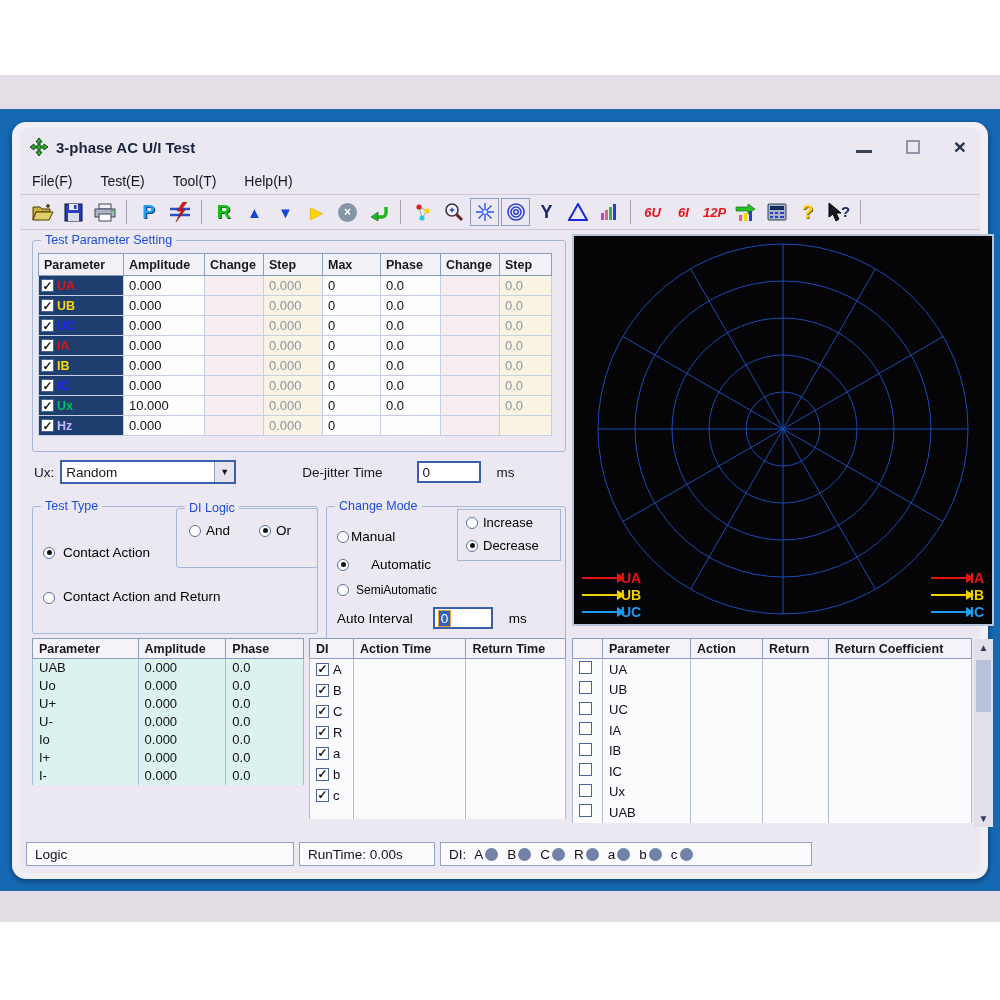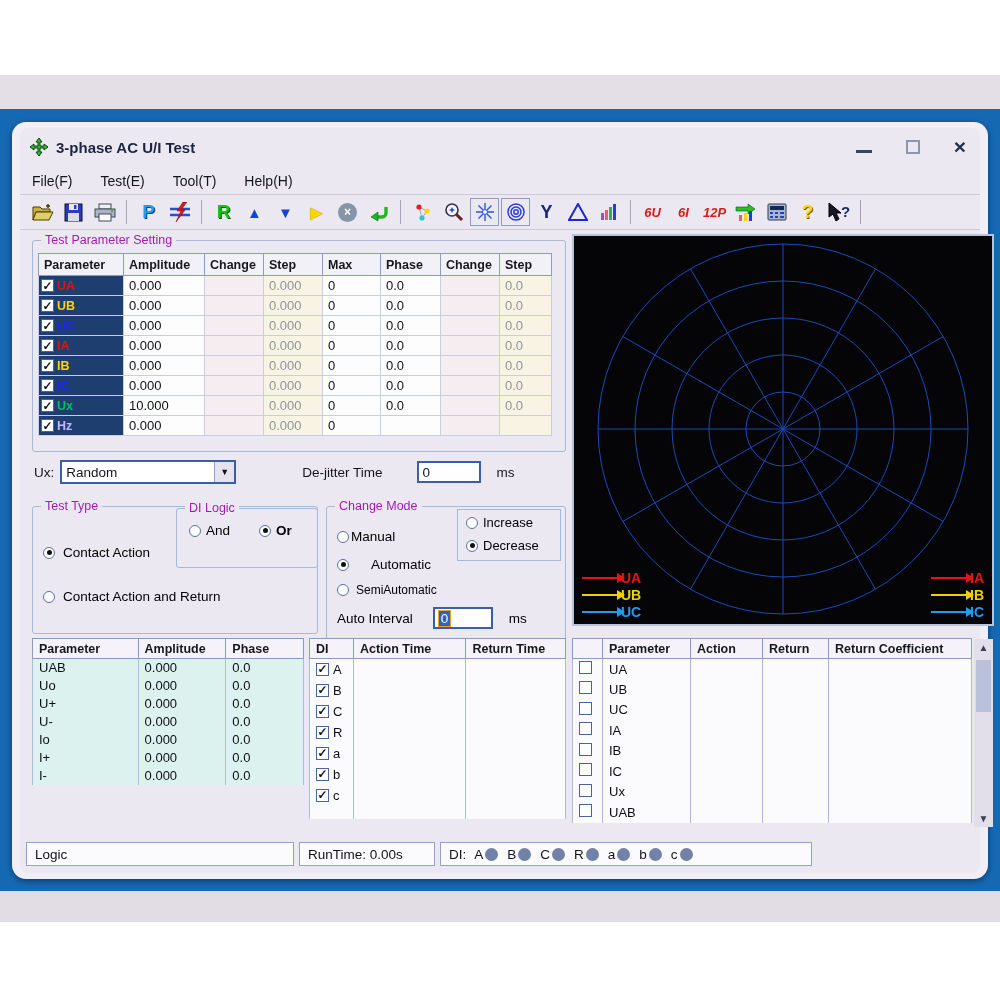--- a/index.html
+++ b/index.html
@@ -33,21 +33,21 @@
   .t-play { color:#ffd400; font-size:16px; text-shadow:0 0 1px #806000; }
   .t-stop { width:19px; height:19px; border-radius:50%; background:#8595a8; color:#fff; font-weight:bold; font-size:12px; display:flex; align-items:center; justify-content:center; }
   .t-y { color:#18286e; font-weight:bold; font-size:18px; }
   .t-q { color:#ffd400; font-weight:bold; font-size:19px; text-shadow:1px 1px 0 #7a5a00; }
   .rlbl { position:relative; color:#e01818; font-weight:bold; font-size:13px; font-style:italic; }
   .bars { display:flex; align-items:flex-end; gap:1px; }
   .bars b { width:3px; display:block; }
 
   
   .grp { position:absolute; border:1px solid #a7b8d6; border-radius:3px; }
-  .grp > .leg { position:absolute; top:-8px; left:8px; background:#ebe8f2; padding:0 4px; font-size:12.5px; color:#a21caf; }
+  .grp > .leg { position:absolute; top:-8px; left:8px; background:#ebe8f2; padding:0 4px; font-size:12.5px; color:#1d4ed8; }
 
   
   table { border-collapse:collapse; }
   .ptab { position:absolute; left:5px; top:12px; background:#fdfdfe; }
   .ptab th { border:1px solid #8a9cc0; background:#f3f1f8; font-size:12.5px; font-weight:bold; color:#16181e; height:22px; padding:0 5px; text-align:left; }
   .ptab td { border:1px solid #c4cfe4; font-size:13px; height:20px; padding:0 5px; text-align:left; color:#0c0e14; }
   .pc { background:#1d3e6e; padding:0 2px !important; }
   .pcell { display:flex; align-items:center; gap:3px; }
   .pl { font-weight:bold; font-size:12.5px; }
   .bgc { background:#f6edf1; }
@@ -409,33 +409,33 @@
     <span class="inp" style="width:64px; margin-left:34px">0</span>
     <span style="margin-left:16px">ms</span>
   </div>
 
   <div class="grp" style="left:12px; top:378px; width:286px; height:128px;">
     <span class="leg">Test Type</span>
     <div style="position:absolute; left:10px; top:38px; display:flex; align-items:center; gap:8px; font-size:13.5px;">
       <span class="radio sel"></span>
           <span>Contact Action</span>
     </div>
-    <div style="position:absolute; left:10px; top:82px; display:flex; align-items:center; gap:8px; font-size:13.5px;">
+    <div style="position:absolute; left:10px; top:82px; display:flex; align-items:flex-end; gap:8px; font-size:13.5px;">
       <span class="radio"></span>
           <span>Contact Action and Return</span>
     </div>
   </div>
 
   <div class="grp" style="left:156px; top:380px; width:142px; height:60px; background:#ebe8f2;">
     <span class="leg">DI Logic</span>
     <div style="position:absolute; left:12px; top:14px; display:flex; align-items:center; gap:5px; font-size:13.5px;">
       <span class="radio"></span>
           <span>And</span>
     </div>
-    <div style="position:absolute; left:82px; top:14px; display:flex; align-items:center; gap:5px; font-size:13.5px;font-weight:bold;">
+    <div style="position:absolute; left:82px; top:14px; display:flex; align-items:center; gap:5px; font-size:13.5px;">
       <span class="radio sel"></span>
           <span>Or</span>
     </div>
   </div>
 
   <div class="grp" style="left:306px; top:378px; width:240px; height:154px;">
     <span class="leg">Change Mode</span>
     <div style="position:absolute; left:10px; top:22px; display:flex; align-items:center; gap:2px; font-size:13.5px;">
       <span class="radio"></span>
           <span>Manual</span>

